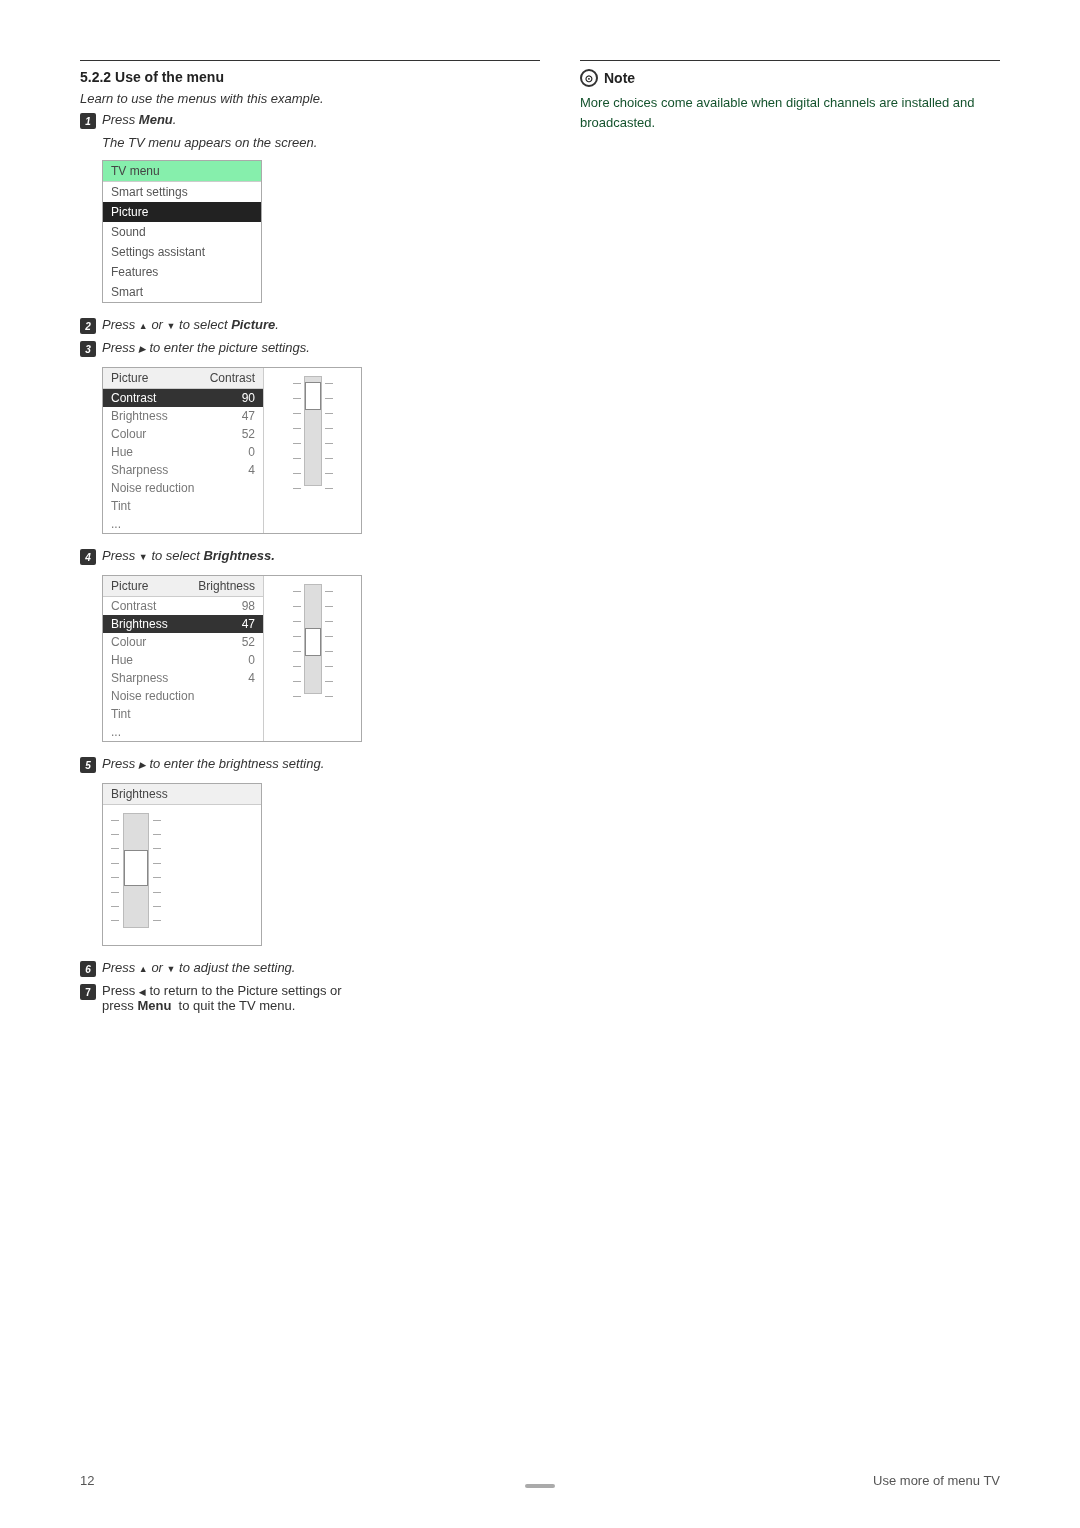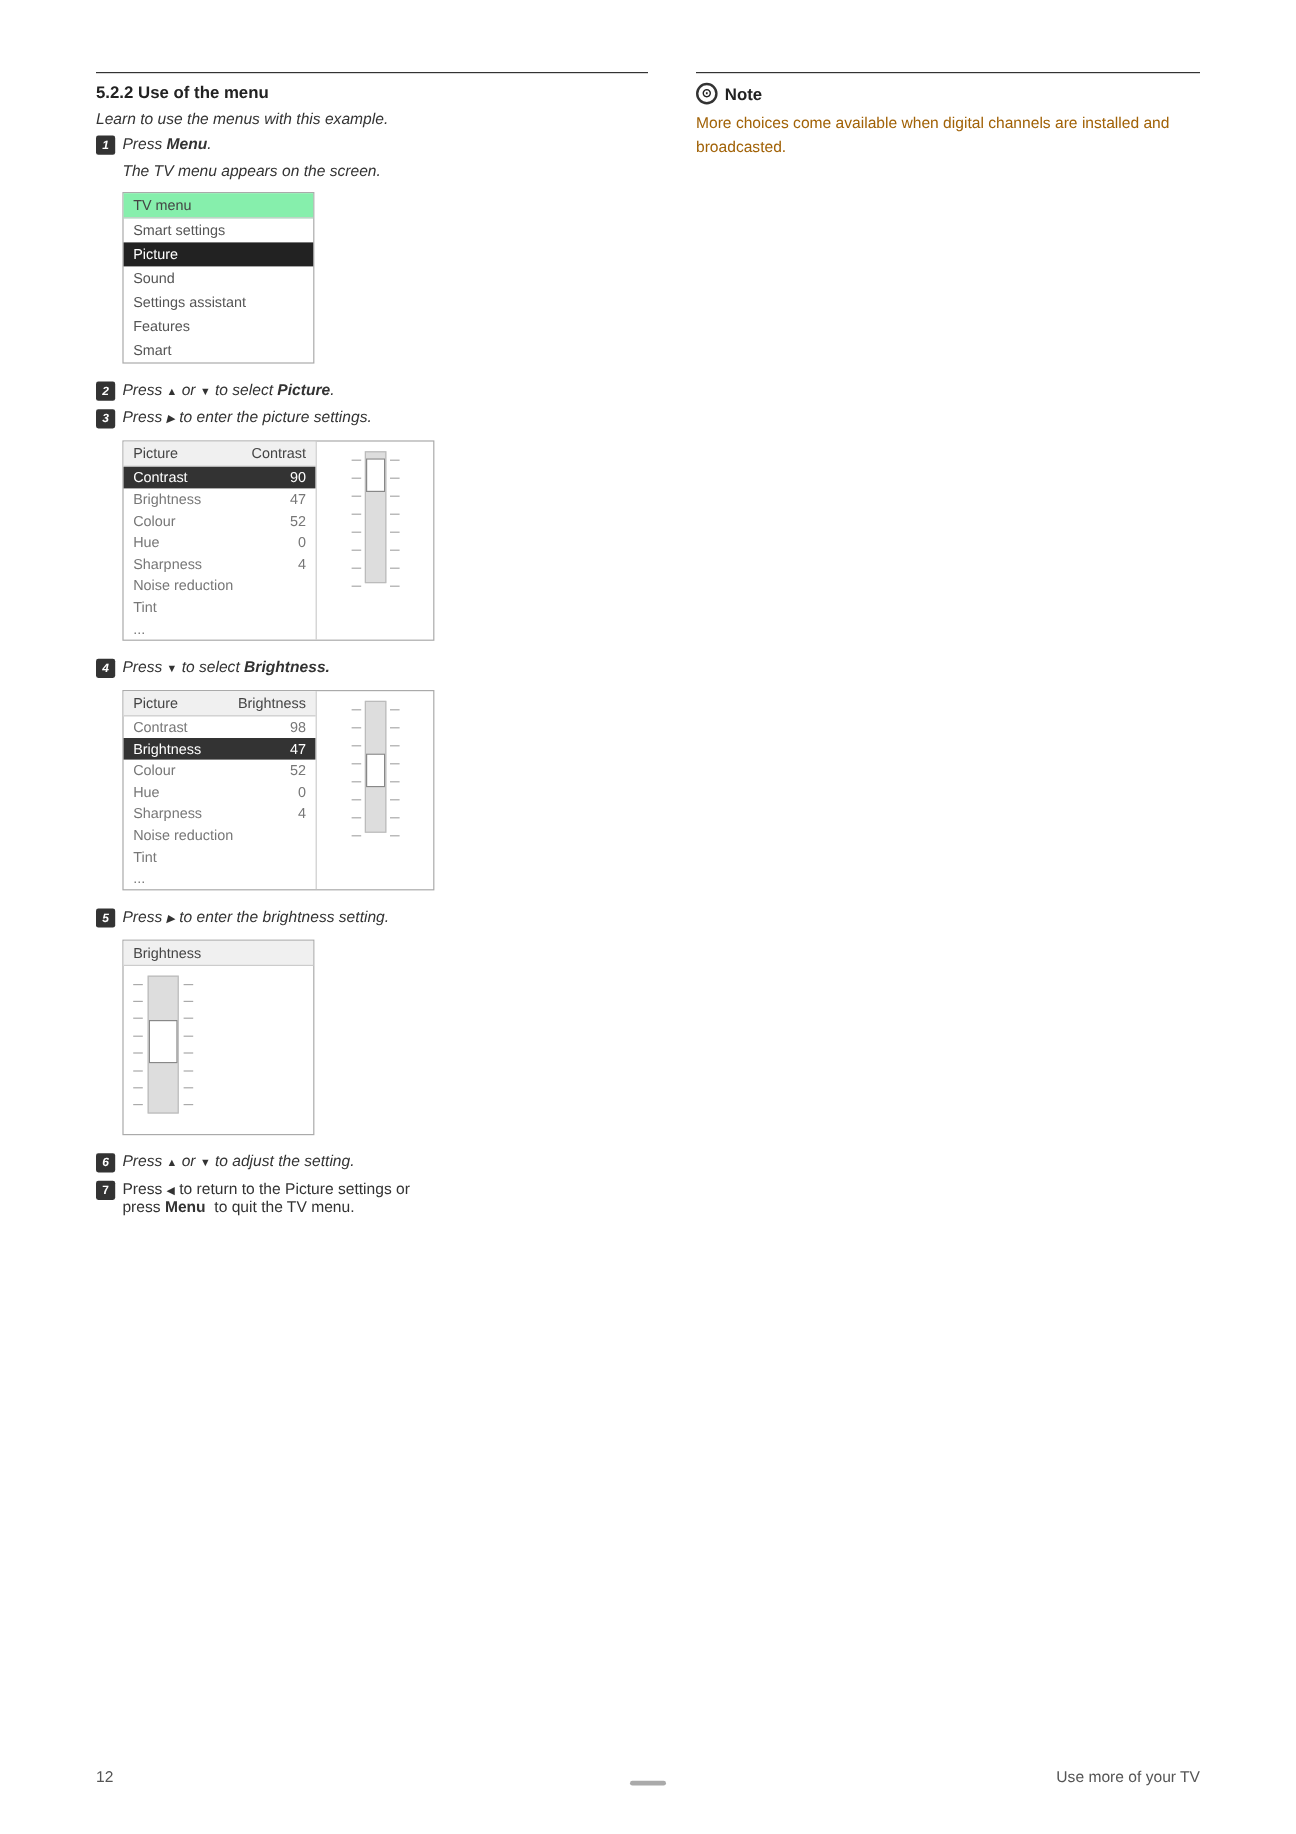--- a/index.html
+++ b/index.html
@@ -242,21 +242,21 @@
       border-radius: 50%;
       display: inline-flex;
       align-items: center;
       justify-content: center;
       font-size: 10px;
       font-weight: bold;
     }
 
     .note-text {
       font-size: 13px;
-      color: #a16207;
+      color: #14532d;
       line-height: 1.5;
     }
 
     .page-footer {
       position: absolute;
       bottom: 40px;
       left: 80px;
       right: 80px;
       display: flex;
       justify-content: space-between;
@@ -537,18 +537,18 @@
           <span class="note-icon">⊙</span>
           <span>Note</span>
         </div>
         <p class="note-text">More choices come available when digital channels are installed and broadcasted.</p>
       </div>
     </div>
   </div>
 
   <div class="page-footer">
     <span>12</span>
-    <span>Use more of your TV</span>
+    <span>Use more of menu TV</span>
   </div>
   <div class="footer-center">
     <div class="footer-bar"></div>
   </div>
 </div>
 
 </body></html>

